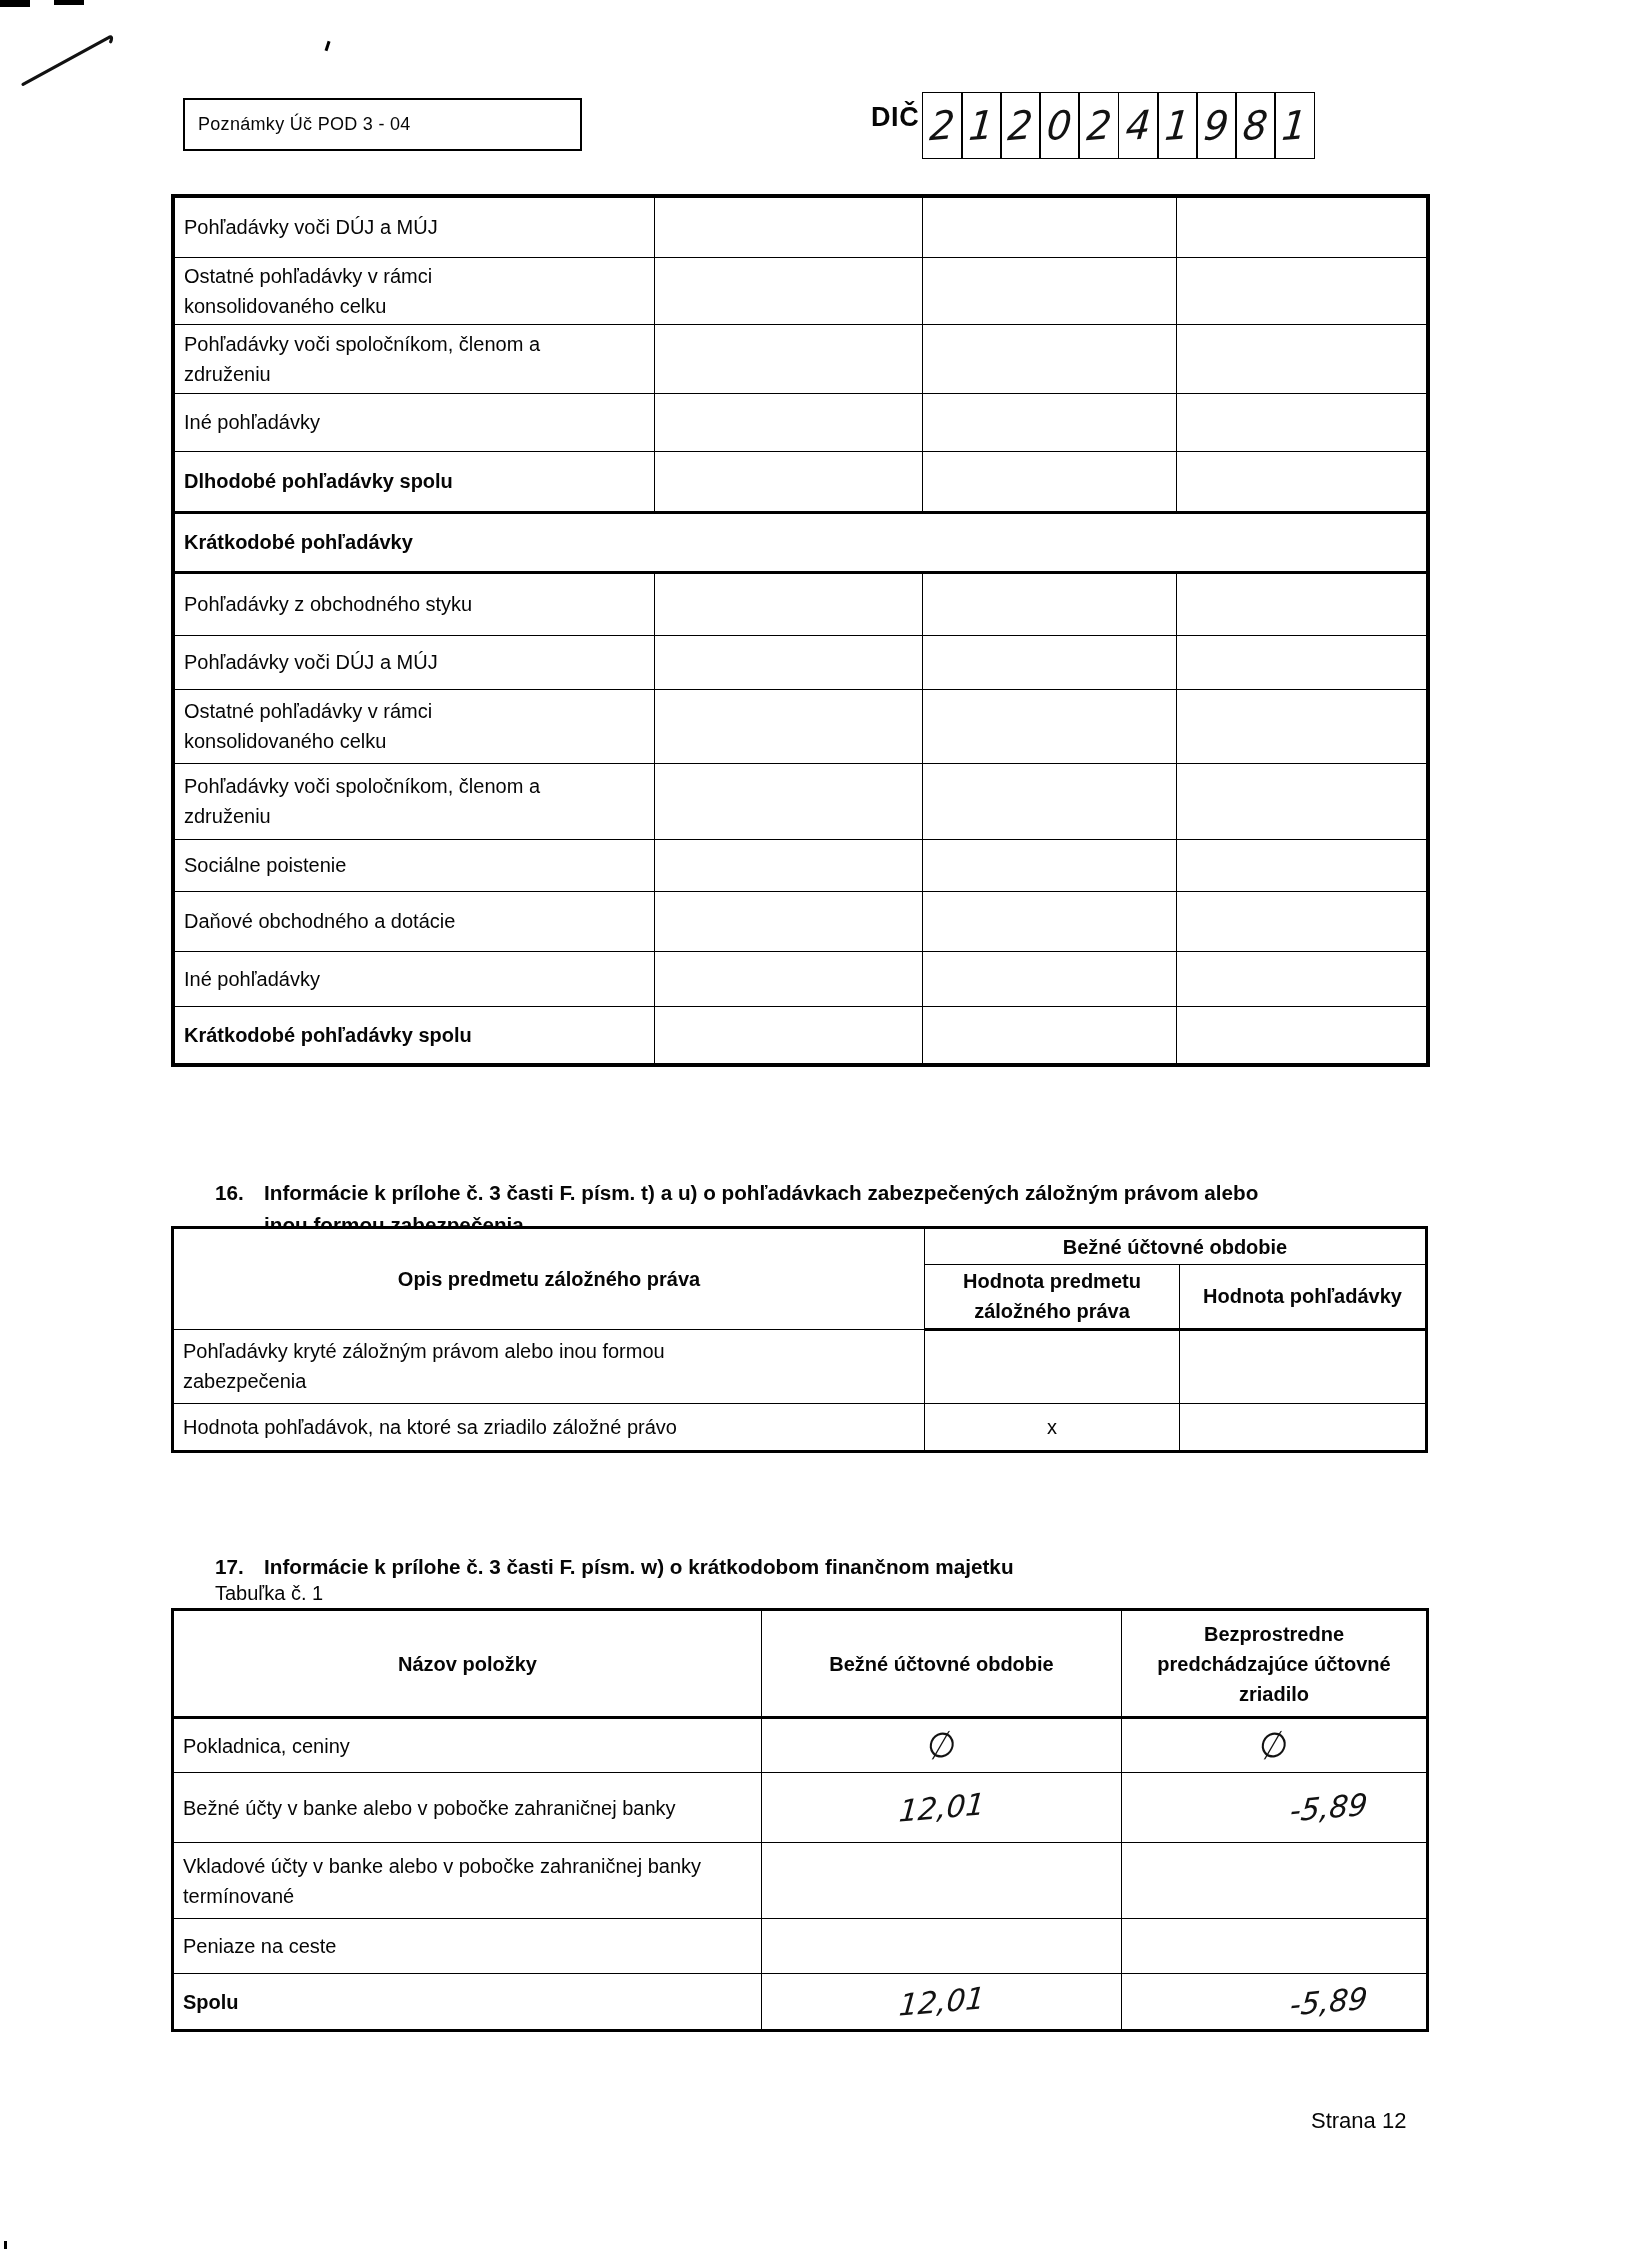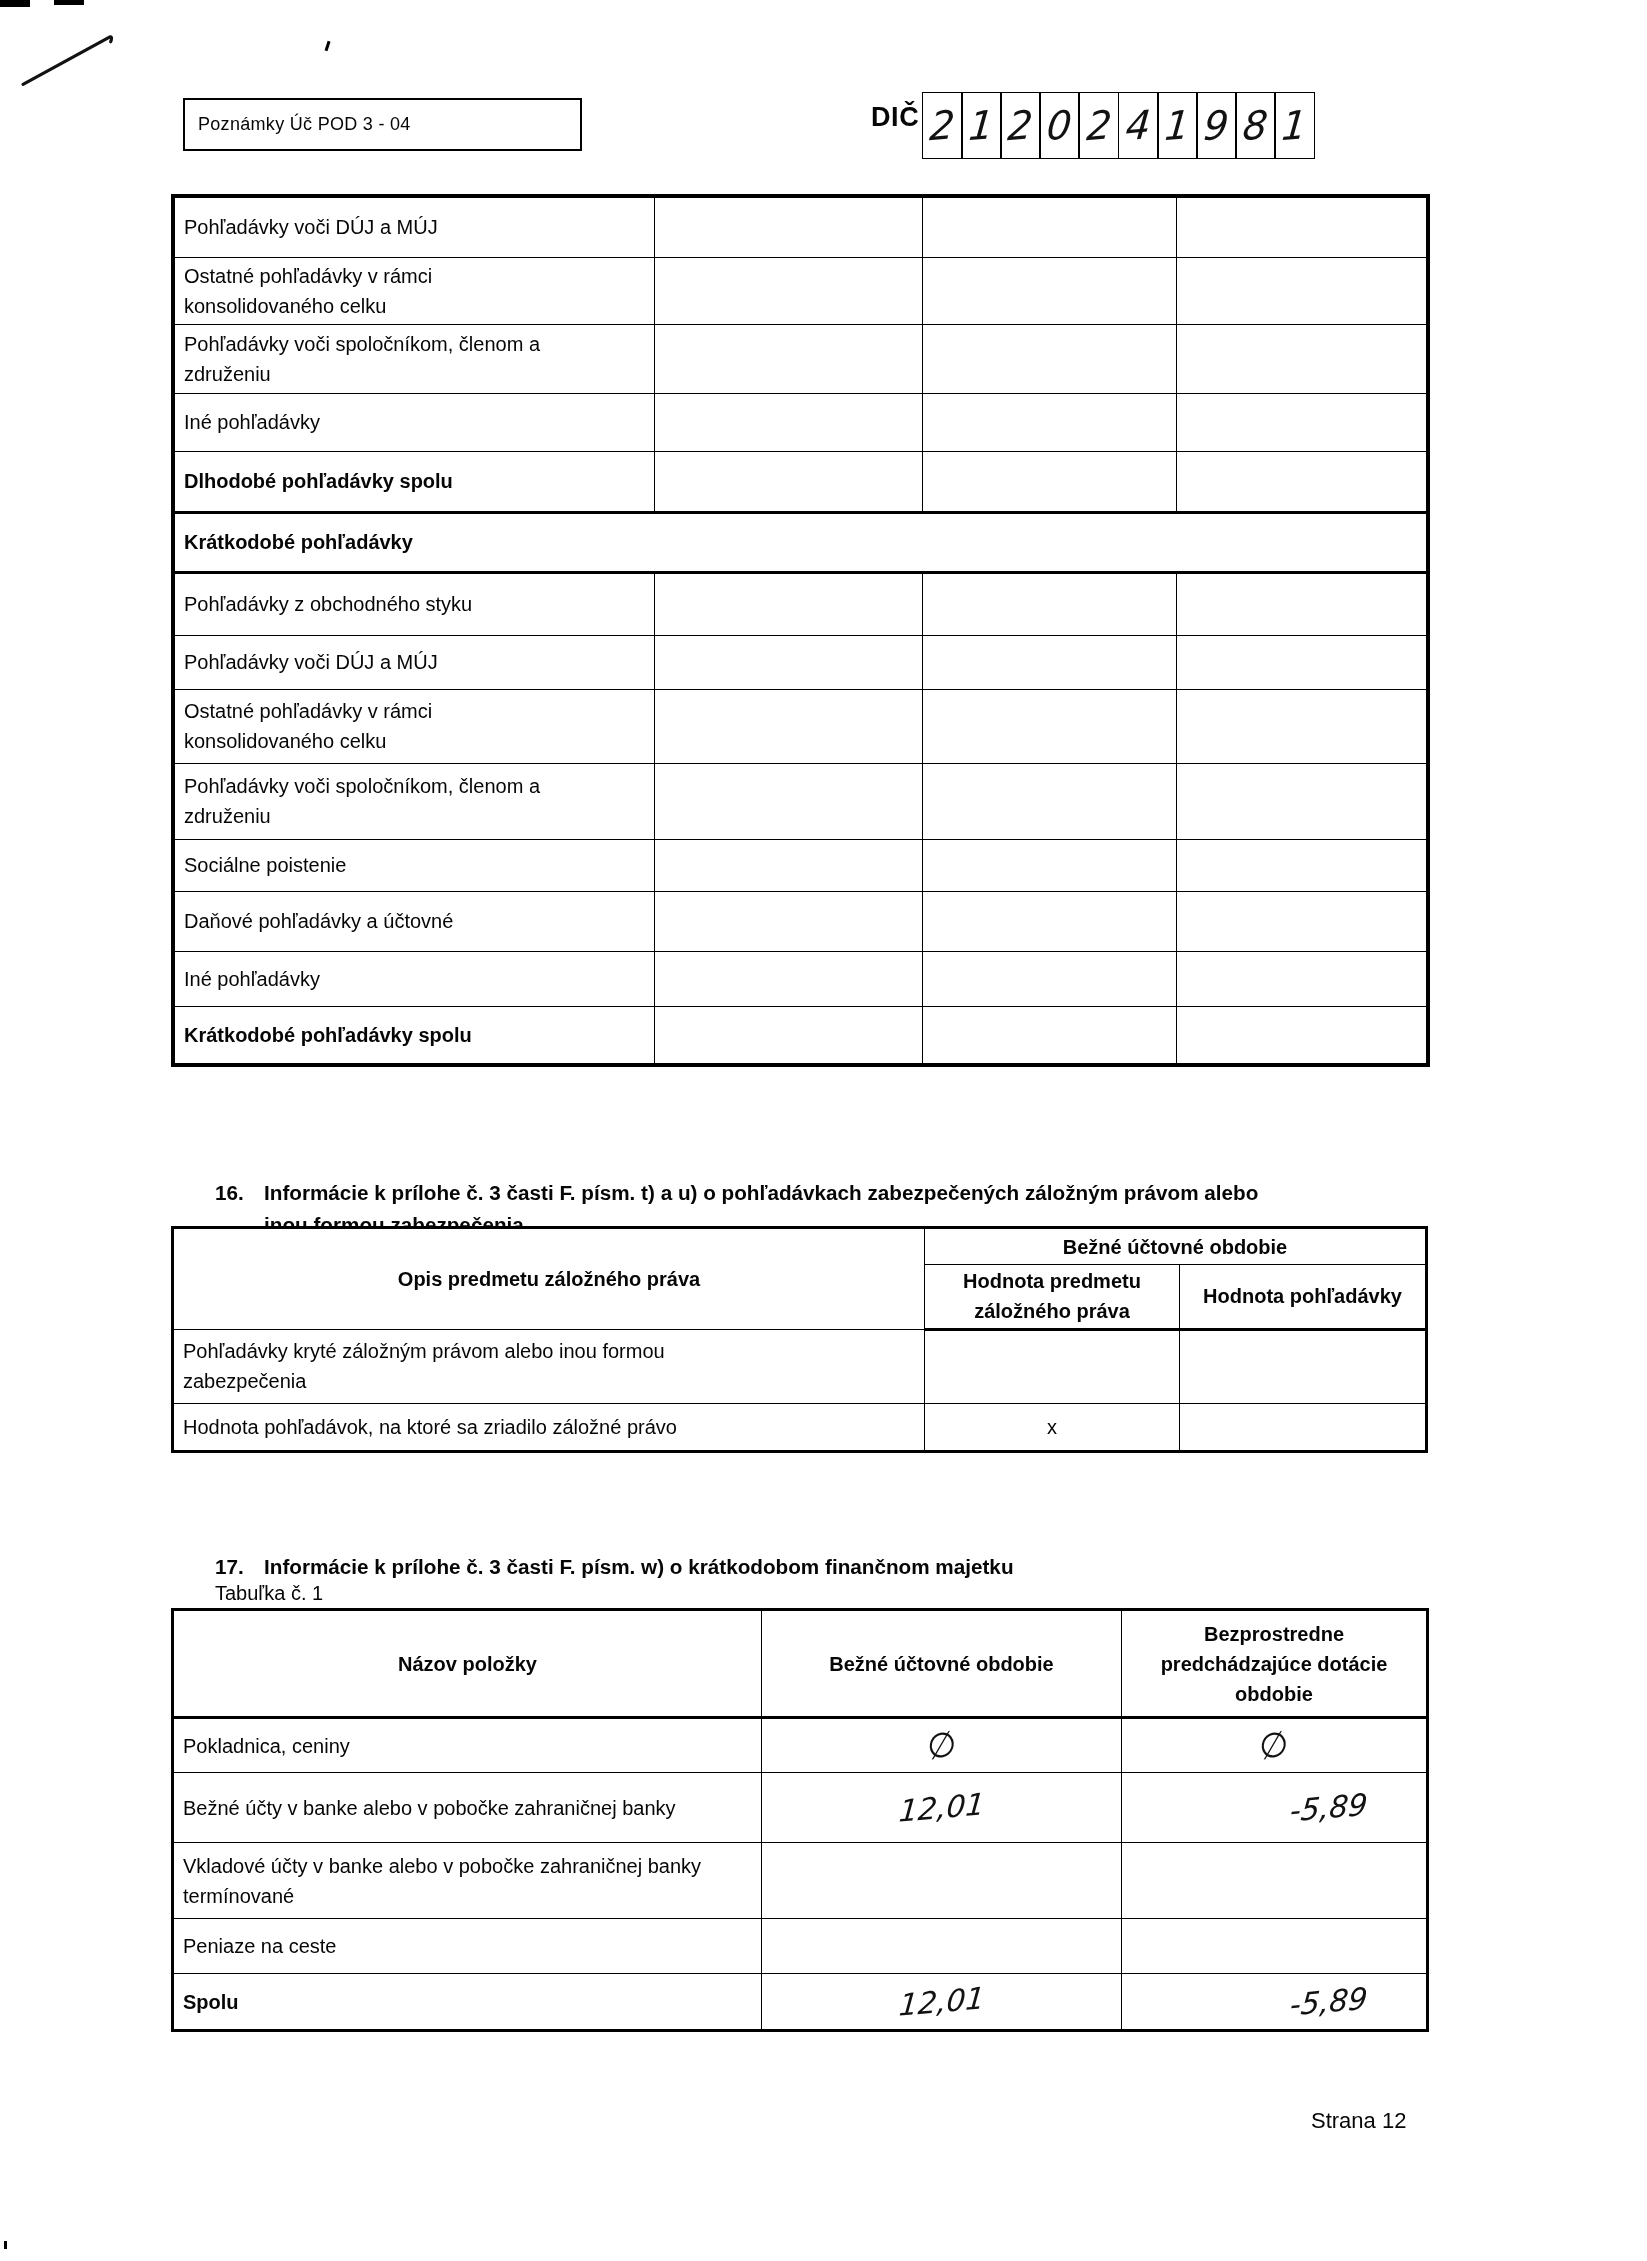--- a/index.html
+++ b/index.html
@@ -175,21 +175,21 @@
           <td></td>
           <td></td>
         </tr>
     <tr style="height:52px">
           <td class="lbl">Sociálne poistenie</td>
           <td></td>
           <td></td>
           <td></td>
         </tr>
     <tr style="height:60px">
-          <td class="lbl">Daňové pohľadávky a účtovné</td>
+          <td class="lbl">Daňové obchodného a dotácie</td>
           <td></td>
           <td></td>
           <td></td>
         </tr>
     <tr style="height:55px">
           <td class="lbl">Iné pohľadávky</td>
           <td></td>
           <td></td>
           <td></td>
         </tr>
@@ -243,21 +243,21 @@
   <table class="t17">
     <colgroup>
         <col style="width:589px">
         <col style="width:360px">
         <col style="width:306px">
       </colgroup>
     <tbody>
         <tr class="hdr" style="height:108px">
       <td class="hc">Názov položky</td>
       <td class="hc">Bežné účtovné obdobie</td>
-      <td class="hc">Bezprostredne predchádzajúce dotácie obdobie</td>
+      <td class="hc">Bezprostredne predchádzajúce účtovné zriadilo</td>
     </tr>
     <tr style="height:52px">
       <td class="lbl">Pokladnica, ceniny</td>
       <td class="val"><span class="hw null-mark">∅</span></td>
       <td class="val"><span class="hw null-mark">∅</span></td>
     </tr>
     <tr style="height:70px">
       <td class="lbl">Bežné účty v banke alebo v pobočke zahraničnej banky</td>
       <td class="val"><span class="hw">12,01</span></td>
       <td class="val nudge"><span class="hw">-5,89</span></td>

